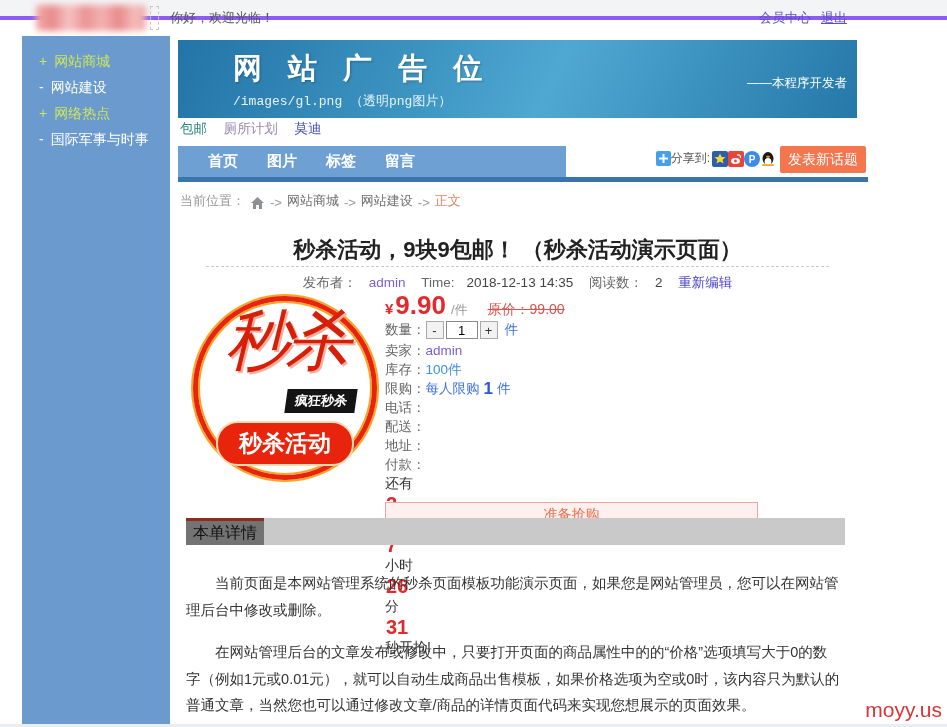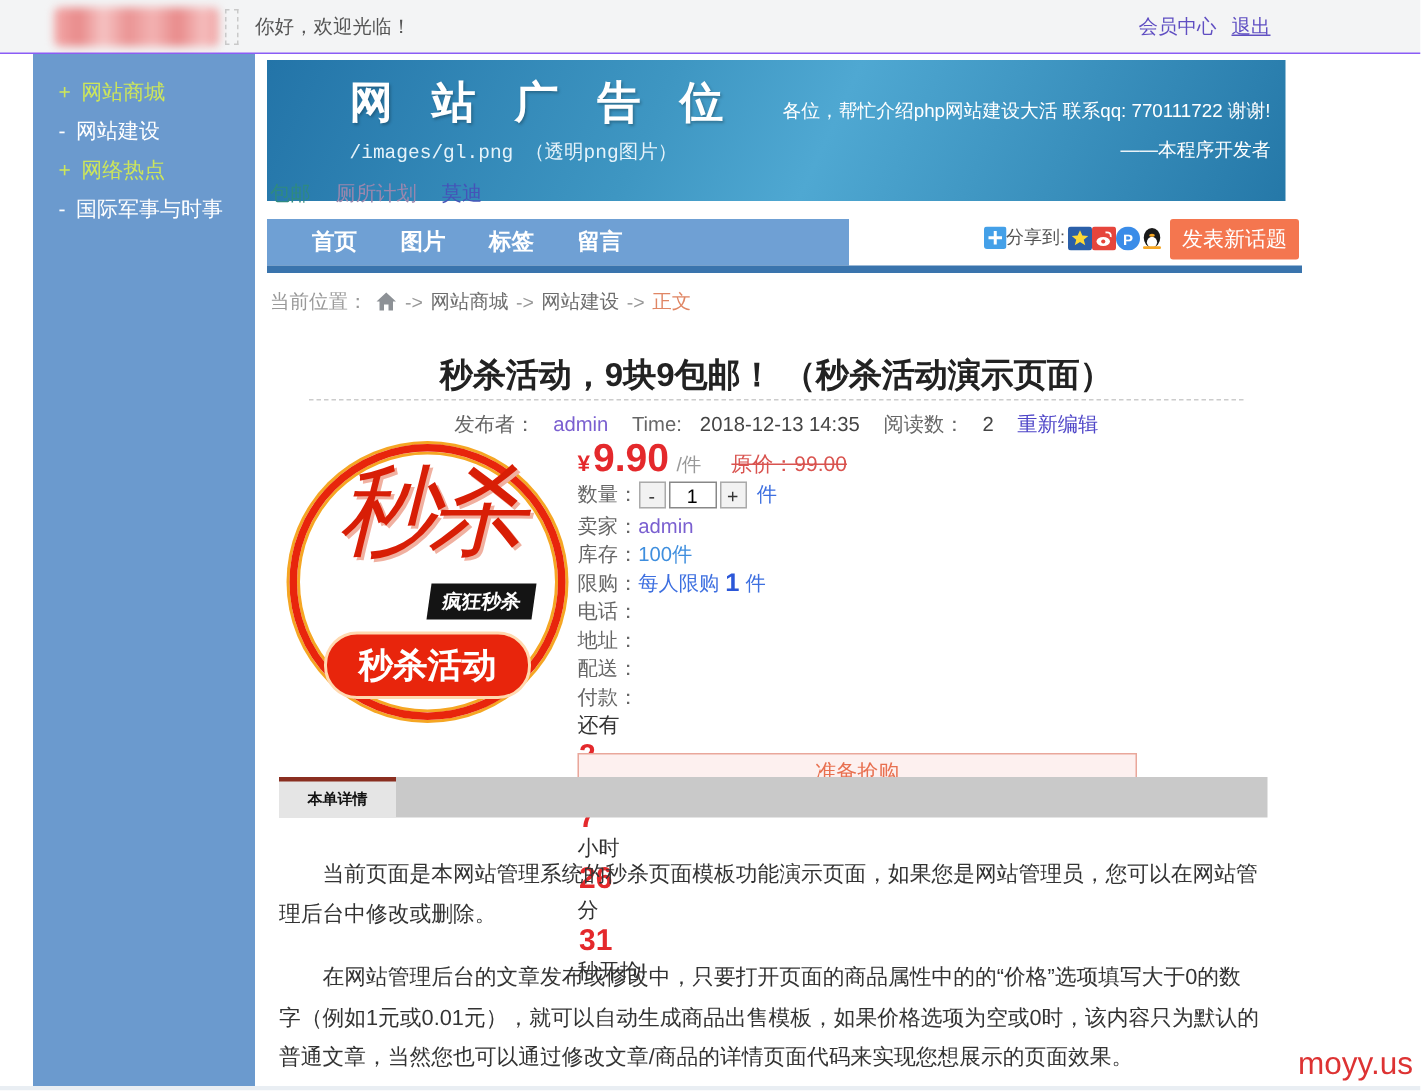--- a/index.html
+++ b/index.html
@@ -6,40 +6,40 @@
   html,body { margin:0; padding:0; }
   body {
     width:947px; height:727px; position:relative; overflow:hidden;
     background:#ffffff;
     font-family:"Liberation Sans","DejaVu Sans",sans-serif;
     color:#333;
   }
   a { cursor:pointer; }
 
   
-  .topbar { position:absolute; left:0; top:0; width:947px; height:36px; background:#f3f4f5; border-bottom:1px solid #8b5cf6;padding-left:20px; }
+  .topbar { position:absolute; left:0; top:0; width:947px; height:20px; background:#f3f4f5; border-bottom:4px solid #8b5cf6;padding-left:20px; }
   .logo-blur { position:absolute; left:36px; top:5px; width:110px; height:26px; border-radius:4px;
     background:linear-gradient(90deg,#f3a9a9,#e88a8a 15%,#f6c3c3 30%,#ea9393 45%,#f3b3b3 60%,#e88a8a 75%,#f5bdbd 90%,#f0a5a5);
     filter:blur(3px); }
   .dashed-box { position:absolute; left:150px; top:6px; width:9px; height:24px; border:1px dashed #c9c9c9; }
   .welcome { position:absolute; left:170px; top:0; line-height:36px; font-size:13px; color:#555; }
   .top-links { position:absolute; right:100px; top:0; height:36px; display:flex; align-items:center; gap:10px; font-size:13px; }
   .top-links a { color:#5f4ec2; text-decoration:none; }
   .top-links a.logout { text-decoration:underline; }
 
   
   .sidebar { position:absolute; left:22px; top:36px; width:148px; bottom:3px; background:#6b9ace; padding-top:12px; }
   .side-item { height:26px; line-height:26px; padding-left:17px; font-size:14px; color:#ffffff; cursor:pointer; white-space:nowrap; }
   .side-item .pfx { margin-right:7px; }
   .side-item.hl { color:#cde65a; }
 
   
   .main { position:absolute; left:178px; top:40px; width:679px; height:687px; }
 
-  .banner { position:absolute; left:0; top:0; width:679px; height:94px;
+  .banner { position:absolute; left:0; top:0; width:679px; height:78px;
     background:linear-gradient(115deg,#2374a8 0%,#3e96c2 38%,#4fa8d2 55%,#2578a8 100%); color:#fff; }
   .b-left { position:absolute; left:55px; top:9px; }
   .b-title { font-size:29px; font-weight:bold; letter-spacing:9px; text-shadow:1px 1px 2px rgba(0,0,0,.25); }
   .b-sub { margin-top:3px; font-family:"Liberation Mono","DejaVu Sans Mono",monospace; font-size:13px; color:#e6f3fa; }
   .b-right { position:absolute; right:10px; top:26px; font-size:12.5px; }
   .b-r2 { text-align:right; margin-top:9px; }
 
   .tags { position:absolute; top:80px; left:2px; font-size:13.5px; }
   .tags a { margin-right:13px; text-decoration:none; }
   .tag-1 { color:#2f8a80; }
@@ -50,21 +50,21 @@
   .nav-blue { position:absolute; left:0; top:0; width:388px; height:31px; background:#6fa0d4;
     display:flex; align-items:center; padding-left:30px; gap:29px; }
   .nav-blue a { color:#fff; font-size:15px; font-weight:bold; text-decoration:none; }
   .nav-line { position:absolute; left:0; top:31px; width:690px; height:5px; background:#3a74ad; }
   .share { position:absolute; right:92px; top:4px; display:flex; align-items:center; gap:0; }
   .share-label { font-size:12px; color:#555; margin-right:2px; }
   .share svg { display:block; }
   .post-btn { position:absolute; right:2px; top:0; width:86px; height:27px; background:#f4764f; color:#fff;
     font-size:14px; font-weight:normal; border:none; border-radius:2px; cursor:pointer; }
 
-  .breadcrumb { position:absolute; top:152px; left:2px; font-size:13px; color:#999; display:flex; align-items:center; gap:5px; }
+  .breadcrumb { position:absolute; top:152px; left:2px; font-size:13px; color:#999; display:flex; align-items:flex-end; gap:5px; }
   .breadcrumb a { color:#6e6e6e; text-decoration:none; }
   .breadcrumb .current { color:#e08664; }
 
   .art-title { position:absolute; top:180px; left:0; width:100%; text-align:center; font-size:22px; font-weight:bold; color:#222; }
   .divider { position:absolute; top:226px; left:28px; right:28px; border-top:1px dashed #cccccc; }
   .meta { position:absolute; top:234px; left:0; width:100%; text-align:center; font-size:13.5px; color:#666; }
   .meta > * { margin:0 6px; }
   .meta .pub { color:#7a5fd0; text-decoration:none; }
   .meta .val { color:#444; }
   .meta .edit { color:#4f46c8; text-decoration:none; }
@@ -96,22 +96,22 @@
   .v-blue { color:#3e8ede; }
   .limit-txt { color:#3d6fe0; }
   .limit-num { color:#2b57d8; font-size:17px; font-weight:bold; margin:0 4px; }
   .countdown { margin-top:3px; height:22px; display:flex; align-items:flex-start; color:#333; font-size:14px;flex-direction:column; }
   .cd-num { color:#e4292c; font-size:20px; font-weight:bold; margin:0 1px; }
   .buy-btn { margin-top:5px; width:373px; height:25px; background:#fdf0ef; border:1px solid #e9a79b;
     color:#e87050; font-size:14px; cursor:pointer; }
 
   
   .tabbar { position:absolute; top:478px; left:8px; width:659px; height:27px; background:#c9c9c9; }
-  .tab-active { width:78px; height:27px; background:#e5e5e5; border-top:3px solid #8a2f20;
-    font-size:10px; font-weight:bold; color:#111; display:flex; align-items:center; justify-content:center; cursor:pointer; }
+  .tab-active { width:78px; height:27px; background:#737373; border-top:3px solid #8a2f20;
+    font-size:16px; font-weight:normal; color:#111; display:flex; align-items:center; justify-content:center; cursor:pointer; }
   .detail-body { position:absolute; top:514px; left:8px; width:655px; }
   .detail-body p { margin:16px 0 16px; font-size:14.5px; line-height:26.5px; color:#333; text-indent:2em; }
 
   .watermark { position:absolute; right:5px; top:698px; font-size:21px; color:#d33; z-index:9; }
   .bottom-line { position:absolute; left:0; bottom:0; width:947px; height:3px; background:#e9eef3; }
 </style>
 </head>
 <body>
 
 <header class="topbar">
@@ -140,21 +140,20 @@
 </aside>
 
 <main class="main">
 
   <div class="banner">
     <div class="b-left">
       <div class="b-title">网 站 广 告 位</div>
       <div class="b-sub">/images/gl.png （透明png图片）</div>
     </div>
     <div class="b-right">
-      <div class="b-r1">各位，帮忙介绍php网站建设大活  联系qq: 770111722 谢谢!</div>
       <div class="b-r2">——本程序开发者</div>
     </div>
   </div>
 
   <div class="tags">
     <a class="tag-1">包邮</a>
     <a class="tag-2">厕所计划</a>
     <a class="tag-3">莫迪</a>
   </div>
 
@@ -251,24 +250,24 @@
     <div class="d-row">
       <span>限购：</span>
       <span class="limit-txt">每人限购</span>
       <span class="limit-num">1</span>
       <span class="limit-txt">件</span>
     </div>
     <div class="d-row">
       <span>电话：</span>
     </div>
     <div class="d-row">
+      <span>配送：</span>
+    </div>
+    <div class="d-row">
       <span>地址：</span>
-    </div>
-    <div class="d-row">
-      <span>配送：</span>
     </div>
     <div class="d-row">
       <span>付款：</span>
     </div>
     <div class="countdown">
       <span>还有</span>
       <span class="cd-num">2</span>
       <span>天</span>
       <span class="cd-num">7</span>
       <span>小时</span>

